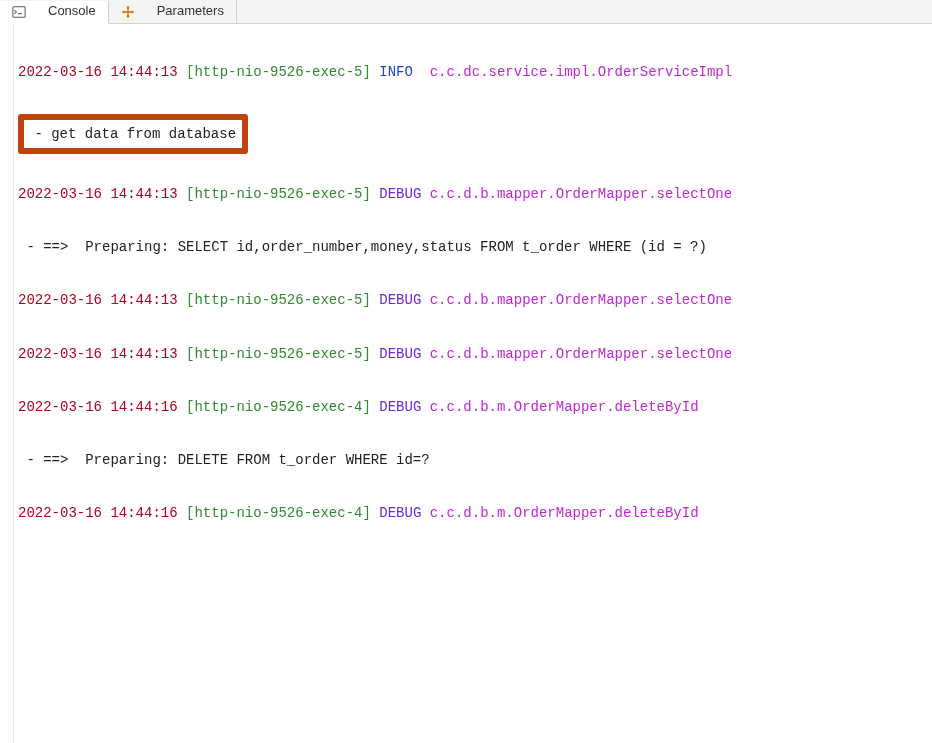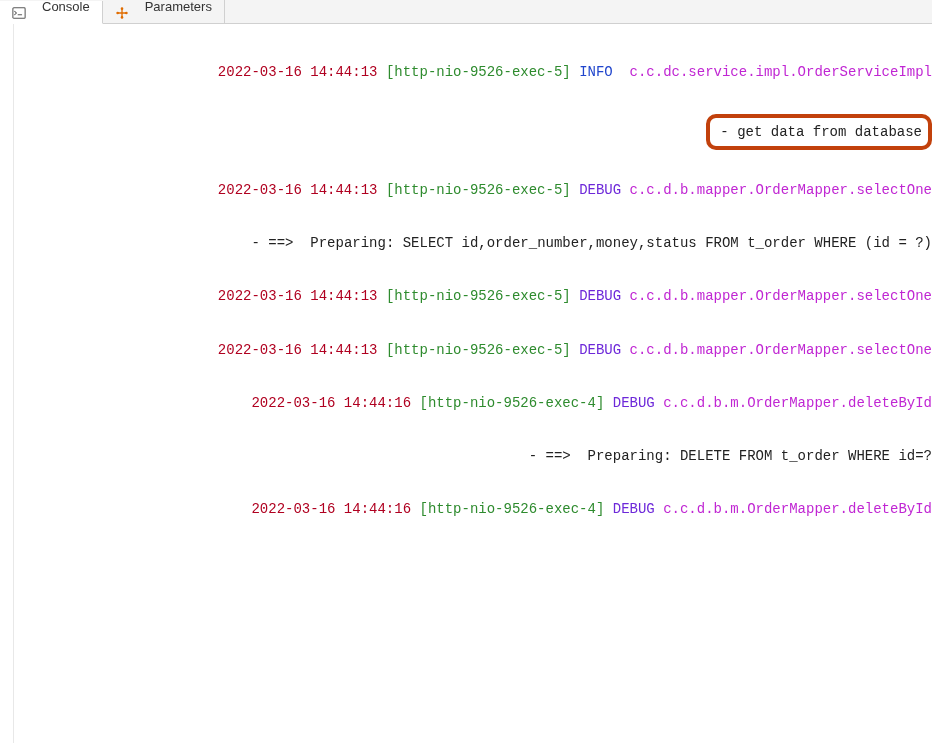--- a/index.html
+++ b/index.html
@@ -16,22 +16,22 @@
     display: flex;
     align-items: center;
     border-bottom: 1px solid #d0d0d0;
     background: #f4f4f4;
     height: 24px;
     font-family: "Segoe UI", Arial, sans-serif;
     font-size: 13px;
   }
   .tab {
     display: flex;
-    align-items: flex-end;
-    gap: 16px;
+    align-items: center;
+    gap: 22px;
     padding: 3px 12px;
     height: 100%;
     cursor: pointer;
     border-right: 1px solid #d0d0d0;
     color: #333;
   }
   .tab.active {
     background: #ffffff;
     border-bottom: 1px solid #fff;
     margin-bottom: -1px;
@@ -41,31 +41,30 @@
     display: block;
   }
   .log-area {
     padding: 8px 0 8px 4px;
     white-space: pre;
     overflow: hidden;
   }
   .row {
     display: block;
     padding-left: 14px;
-    text-align: right;
   }
   .ts { color: #b00020; }
   .thread { color: #2e8b2e; }
   .level-info { color: #2045cc; }
   .level-debug { color: #6d28d9; }
   .logger { color: #c026d3; }
   .msg { color: #222; }
   .boxed {
-    border: 4px solid #c2410c;
-    border-radius: 10px;
+    border: 6px solid #c2410c;
+    border-radius: 3px;
     display: inline-block;
     padding: 1px 6px 1px 2px;
     margin-top: 2px;
   }
   .gutter {
     position: absolute;
     left: 0;
     top: 24px;
     width: 14px;
     bottom: 0;

